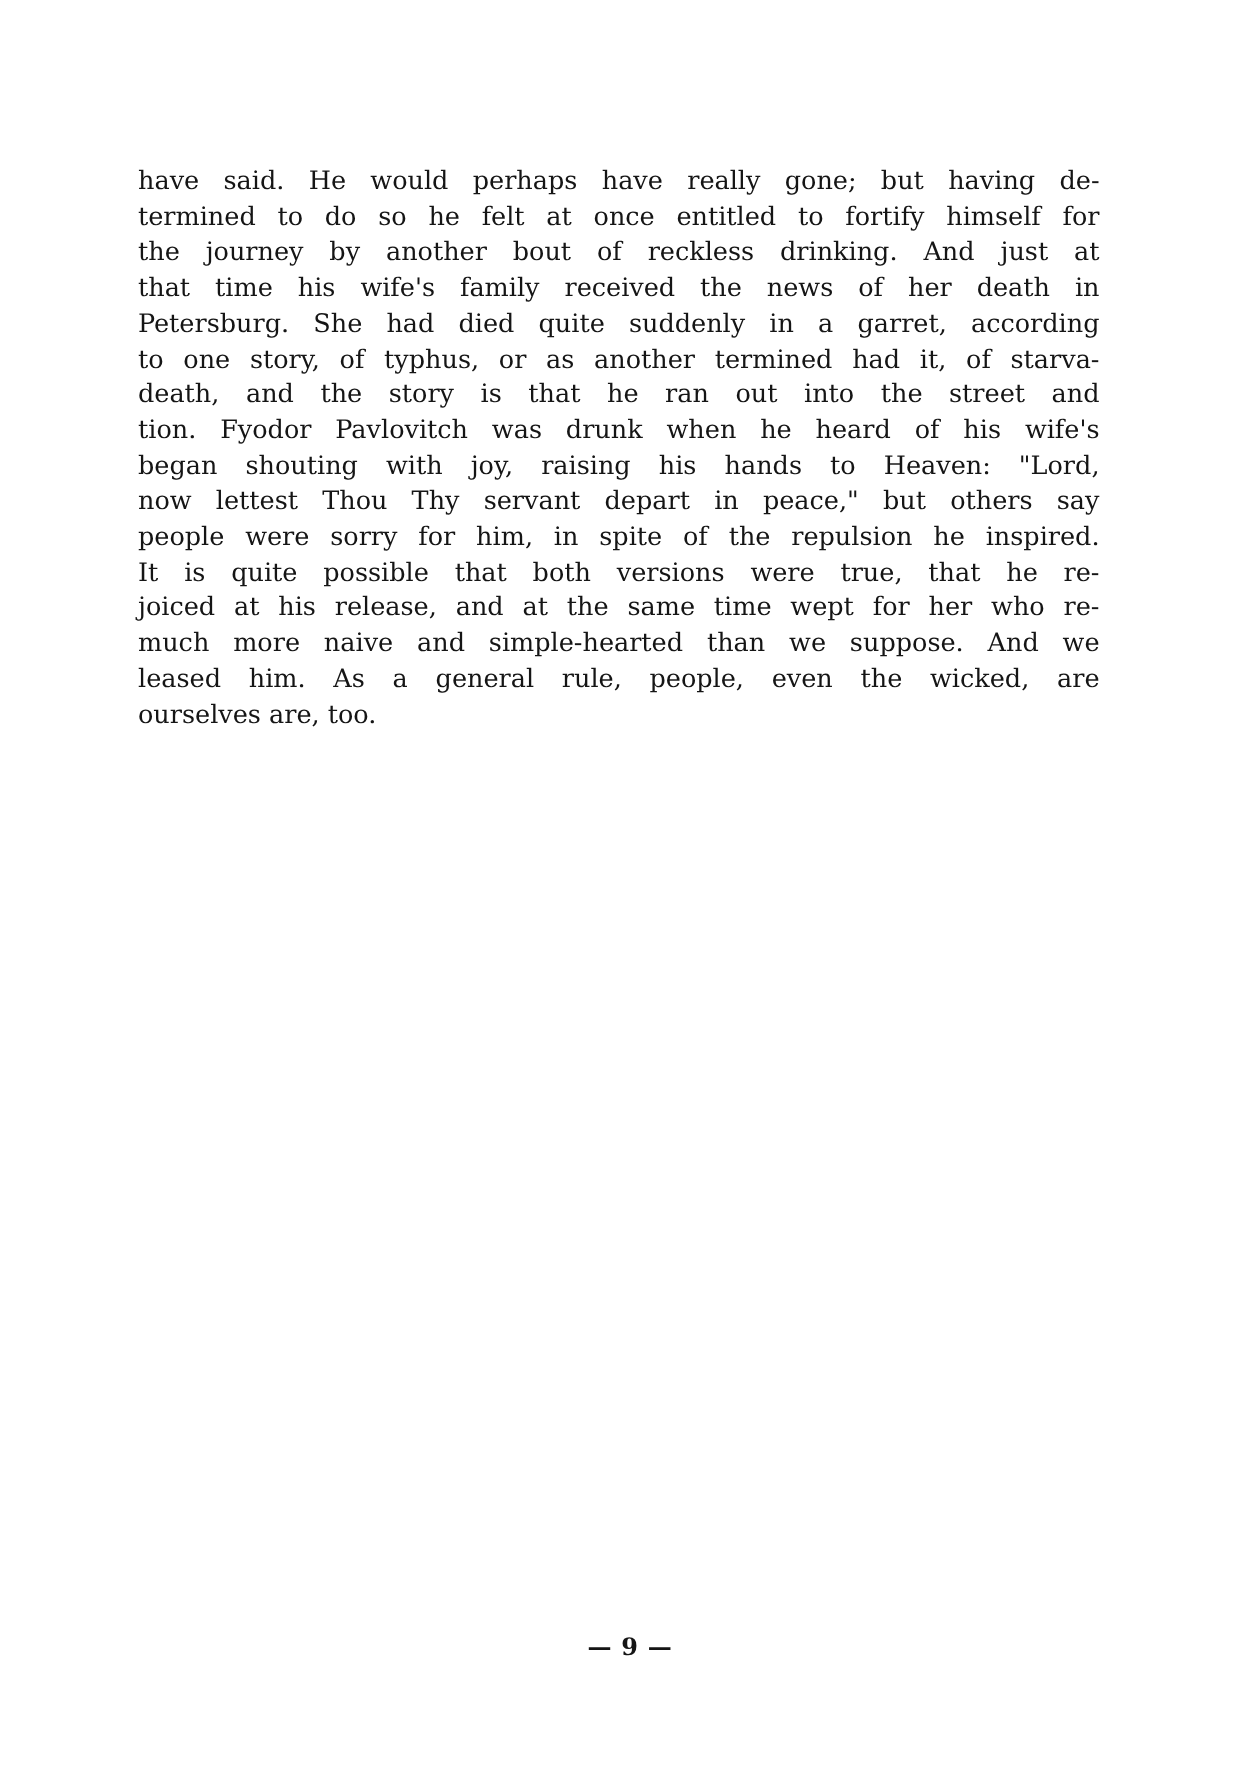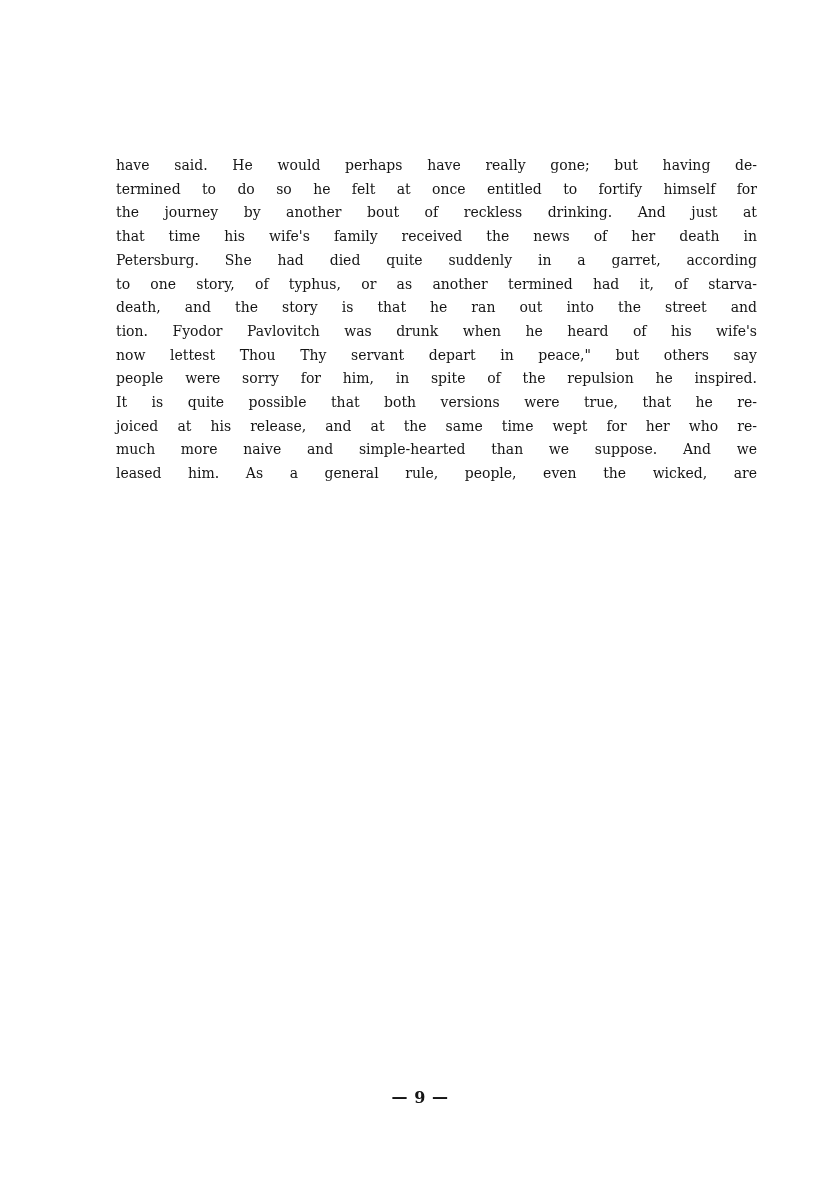--- a/index.html
+++ b/index.html
@@ -15,26 +15,25 @@
     position: relative;
     overflow: hidden;
   }
   .page {
     position: absolute;
     inset: 0;
     background: #ffffff;
   }
   .text-block {
     position: absolute;
-    left: 116px;
+    left: 92px;
     top: 110px;
     width: 641px;
-    font-size: 14px;
+    font-size: 17px;
     line-height: 23.7px;
-    margin-top: 44px;
   }
   .line {
     text-align: justify;
     text-align-last: justify;
     white-space: normal;
   }
   .line.last {
     text-align: left;
     text-align-last: left;
   }
@@ -56,21 +55,23 @@
 <div class="page">
   <div class="text-block">
     <div class="line">have said. He would perhaps have really gone; but having de-</div>
     <div class="line">termined to do so he felt at once entitled to fortify himself for</div>
     <div class="line">the journey by another bout of reckless drinking. And just at</div>
     <div class="line">that time his wife's family received the news of her death in</div>
     <div class="line">Petersburg. She had died quite suddenly in a garret, according</div>
     <div class="line">to one story, of typhus, or as another termined had it, of starva-</div>
     <div class="line">death, and the story is that he ran out into the street and</div>
     <div class="line">tion. Fyodor Pavlovitch was drunk when he heard of his wife's</div>
+    <div class="line">began shouting with joy, raising his hands to Heaven: "Lord,</div>
     <div class="line">now lettest Thou Thy servant depart in peace," but others say</div>
     <div class="line">people were sorry for him, in spite of the repulsion he inspired.</div>
     <div class="line">It is quite possible that both versions were true, that he re-</div>
     <div class="line">joiced at his release, and at the same time wept for her who re-</div>
     <div class="line">much more naive and simple-hearted than we suppose. And we</div>
     <div class="line">leased him. As a general rule, people, even the wicked, are</div>
+    <div class="line last">ourselves are, too.</div>
   </div>
   <div class="page-number">— 9 —</div>
 </div>
 
 </body></html>

